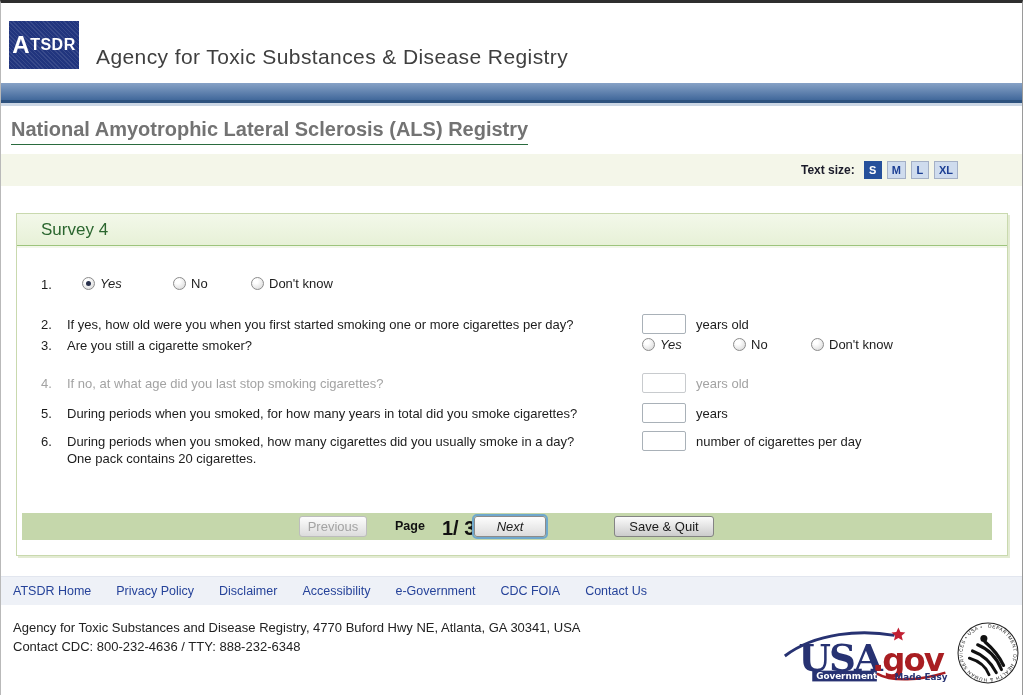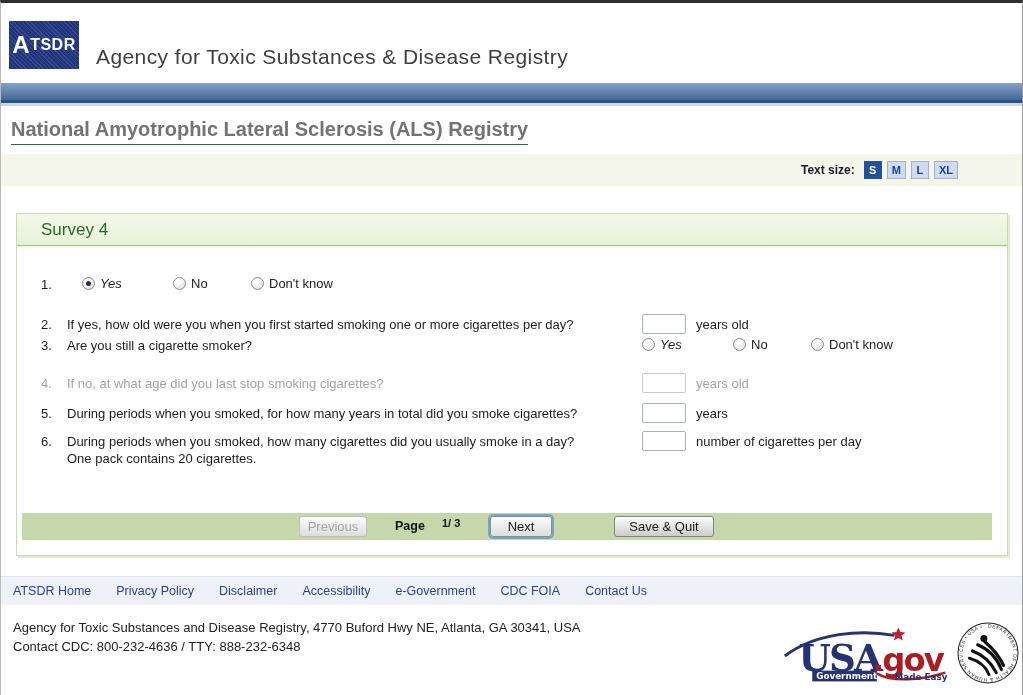--- a/index.html
+++ b/index.html
@@ -78,24 +78,24 @@
   .qrow.disabled .qinput { border-color:#c8cbce; background:#fff; }
   .unit { margin-left:10px; white-space:nowrap; }
   
   .band { height:27px; background:#c5d7ab; margin:46px 15px 15px 5px; position:relative; }
   .btn {
     font-size:13px; height:21px; border-radius:3px; border:1px solid #bdbdbd;
     background:linear-gradient(#fdfdfd,#dcdcdc); color:#1a1a1a; cursor:pointer;
     position:absolute; top:3px; text-align:center;
   }
   .btn-prev { left:277px; width:68px; color:#a3a3a3; }
-  .btn-next { left:468px; width:62px; border:1px solid #8b8b8b; outline:2px solid #6fa8cc; outline-offset:0px; }
+  .btn-next { left:452px; width:72px; border:1px solid #8b8b8b; outline:2px solid #6fa8cc; outline-offset:0px;font-style:italic; }
   .btn-save { left:592px; width:100px; border:1px solid #848484; background:linear-gradient(#fbfbfb,#cccccc); }
   .pagelbl { position:absolute; left:373px; top:6px; font-size:12.5px; font-weight:bold; color:#111; }
-  .pageval { position:absolute; left:420px; top:4px; font-size:11px; font-weight:bold; color:#111; }
+  .pageval { position:absolute; left:420px; top:4px; font-size:20px; font-weight:bold; color:#111; }
   
   .footbar {
     margin-top:20px; height:29px; background:#eef1f7; border-top:1px solid #e2e6ef;
     display:flex; align-items:center; gap:25px; padding-left:12px;
   }
   .footlink { font-size:12.5px; color:#26439a; cursor:pointer; text-decoration:none; }
   .footinfo { padding:13px 0 0 12px; font-size:13px; color:#222; line-height:19px; }
   .usagov { position:absolute; left:776px; top:621px; width:186px; height:60px; }
   .hhs { position:absolute; left:956px; top:619px; width:62px; height:62px; }
 </style>

